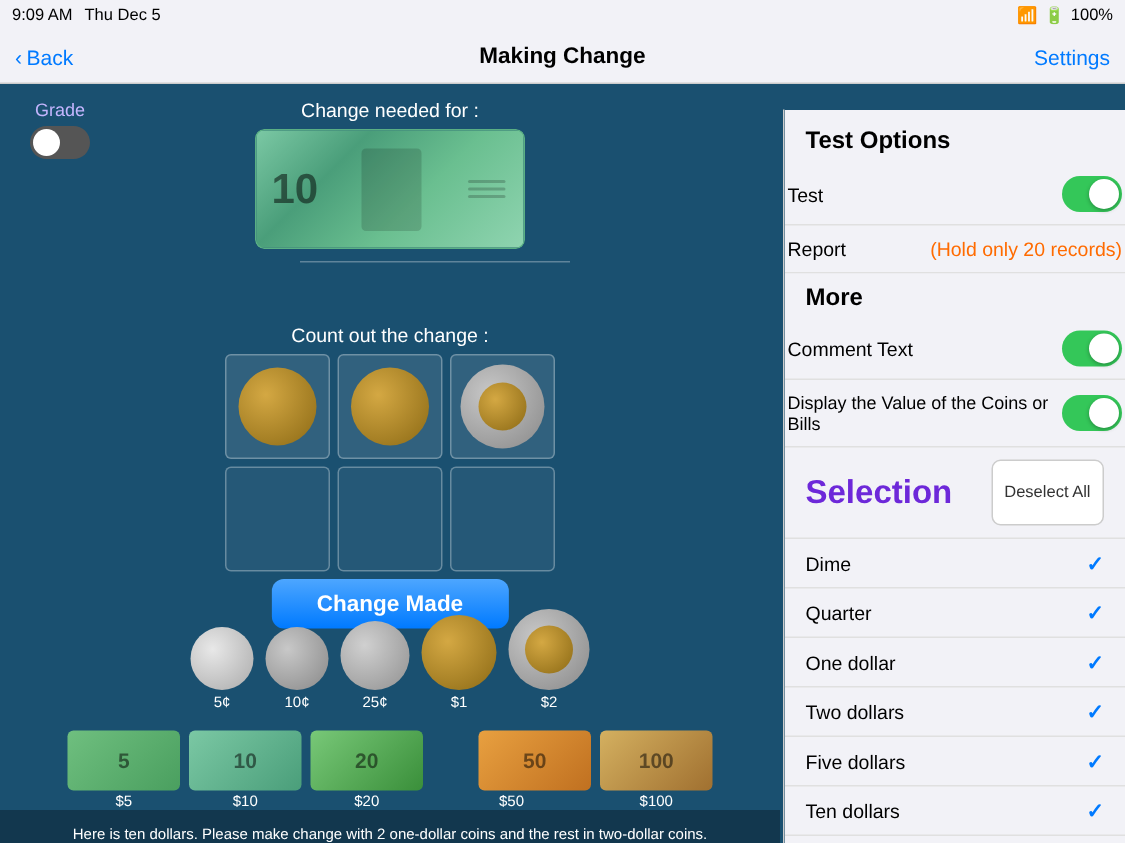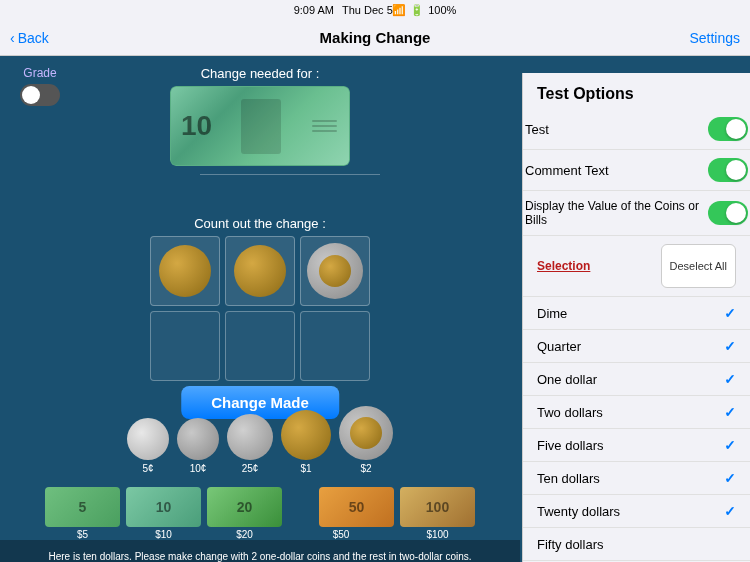--- a/index.html
+++ b/index.html
@@ -4,21 +4,21 @@
   <style>
     * { box-sizing: border-box; margin: 0; padding: 0; }
     body { width: 750px; height: 562px; overflow: hidden; font-family: -apple-system, 'Helvetica Neue', Arial, sans-serif; background: #1a4a6b; position: relative; }
 
     
     .status-bar {
       background: #f2f2f7;
       height: 20px;
       display: flex;
       align-items: center;
-      justify-content: center;
+      justify-content: space-between;
       padding: 0 8px;
       font-size: 11px;
       color: #000;
       position: relative;
       z-index: 10;
     }
     .status-left { display: flex; gap: 8px; align-items: center; }
     .status-right { display: flex; gap: 4px; align-items: center; }
 
     
@@ -402,24 +402,23 @@
     }
 
     .selection-header {
       display: flex;
       align-items: center;
       justify-content: space-between;
       padding: 8px 14px;
       border-bottom: 1px solid #e0e0e0;
     }
     .selection-title {
-      font-size: 12px;
+      font-size: 22px;
       font-weight: 600;
-      color: #b91c1c;
-      text-decoration: underline;
+      color: #6d28d9;
     }
     .deselect-btn {
       background: #fff;
       border: 1px solid #ccc;
       border-radius: 6px;
       padding: 15px 8px;
       font-size: 11px;
       color: #333;
       cursor: pointer;
     }
@@ -583,21 +582,26 @@
 
     <div class="options-section-title">Test Options</div>
 
     <div class="options-row">
       <span class="options-row-label">Test</span>
       <div class="toggle-on">
         <div class="knob"></div>
       </div>
     </div>
 
-
+    <div class="options-row">
+      <span class="options-row-label">Report</span>
+      <span class="options-row-link">(Hold only 20 records)</span>
+    </div>
+
+    <div class="more-divider">More</div>
 
     <div class="options-row">
       <span class="options-row-label">Comment Text</span>
       <div class="toggle-on">
         <div class="knob"></div>
       </div>
     </div>
 
     <div class="options-row">
       <span class="options-row-label" style="font-size:12px;">Display the Value of the Coins or Bills</span>

